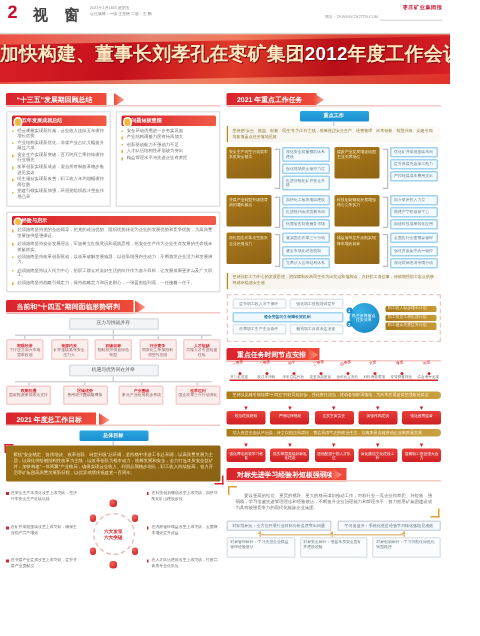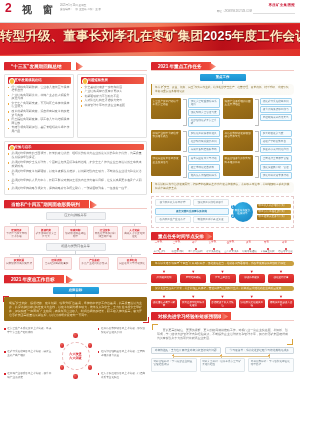--- a/index.html
+++ b/index.html
@@ -174,21 +174,21 @@
       <div>2021年1月15日 星期五</div>
       <div>责任编辑：一版 王亚楠   二版：王 鹏</div>
     </div>
     <div class="mh-logo">枣庄矿业集团报</div>
     <div class="mh-site">网址：ZKWWW.ZKJTZB.COM</div>
     <div class="mh-rule"></div>
   </div>
 
   <div class="ribbon">
     <div class="ribbon-title">
-      <span>转型升级、董事长刘孝孔在枣矿集团</span><span class="num">2025</span><span>年度工作会议上的讲话解读</span>
+      <span>加快构建、董事长刘孝孔在枣矿集团</span><span class="num">2012</span><span>年度工作会议上的讲话解读</span>
     </div>
   </div>
 
   <div class="cols">
 
     <div class="col">
 
       <div class="banner">
         <div class="bar">“十三五”发展期回顾总结</div>
         <div class="tail" style="left:72px"></div>

